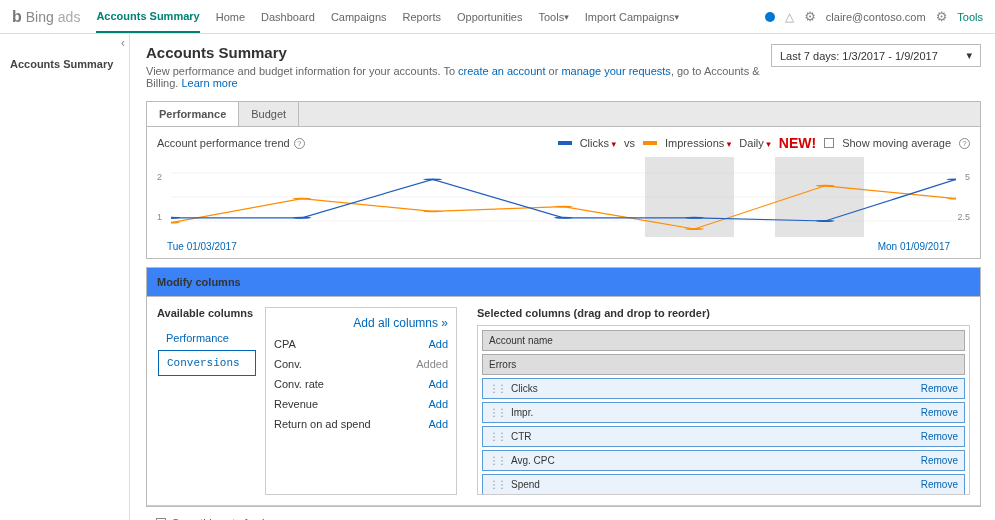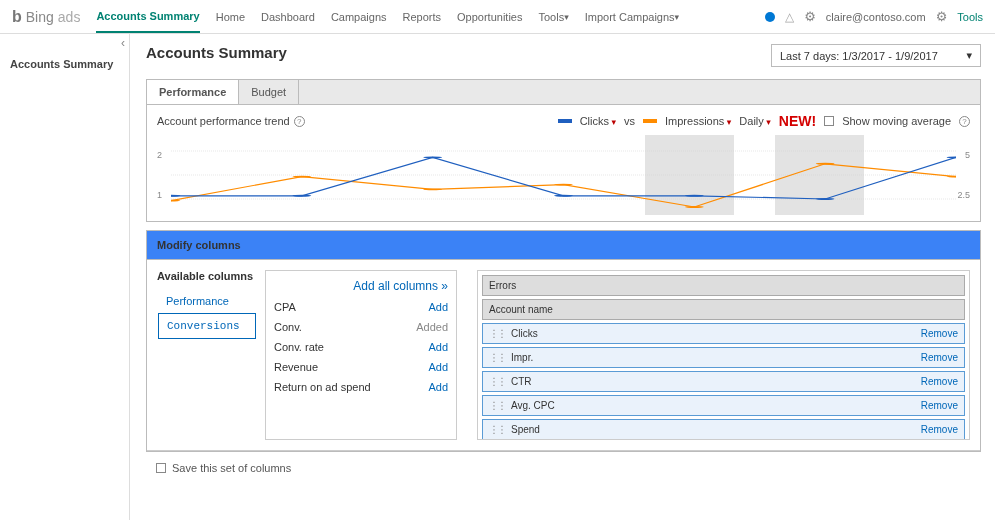--- a/index.html
+++ b/index.html
@@ -124,20 +124,23 @@
     <div class="sidebar-collapse">‹</div>
     <div id="sidebar-items">
         <div class="side-item active">Accounts Summary</div>
       </div>
   </div>
 
   <div class="main">
     <div class="page-head-row">
       <div class="page-head-left">
         <div class="page-title">Accounts Summary</div>
+        <div class="page-desc">
+          <span>View performance and budget information for your accounts. To </span><a href="#">create an account</a><span> or </span><a href="#">manage your requests</a><span>, go to Accounts &amp; Billing. </span><a href="#">Learn more</a>
+        </div>
       </div>
       <div class="date-picker">
         <span>Last 7 days: 1/3/2017 - 1/9/2017</span>
         <span>▾</span>
       </div>
     </div>
 
     <div class="tab-row" id="tabs">
         <div class="tab active">Performance</div>
         <div class="tab">Budget</div>
@@ -186,20 +189,24 @@
             <polyline points="0,76 16.666666666666664,76 33.33333333333333,28 50,76 66.66666666666666,76 83.33333333333334,80 100,28" fill="none" stroke="#1f5fbf" stroke-width="1.2" vector-effect="non-scaling-stroke"></polyline>
             <circle cx="0" cy="76" r="1.2" fill="#1f5fbf" vector-effect="non-scaling-stroke"></circle>
             <circle cx="16.666666666666664" cy="76" r="1.2" fill="#1f5fbf" vector-effect="non-scaling-stroke"></circle>
             <circle cx="33.33333333333333" cy="28" r="1.2" fill="#1f5fbf" vector-effect="non-scaling-stroke"></circle>
             <circle cx="50" cy="76" r="1.2" fill="#1f5fbf" vector-effect="non-scaling-stroke"></circle>
             <circle cx="66.66666666666666" cy="76" r="1.2" fill="#1f5fbf" vector-effect="non-scaling-stroke"></circle>
             <circle cx="83.33333333333334" cy="80" r="1.2" fill="#1f5fbf" vector-effect="non-scaling-stroke"></circle>
             <circle cx="100" cy="28" r="1.2" fill="#1f5fbf" vector-effect="non-scaling-stroke"></circle>
           </svg>
       </div>
+      <div class="chart-x">
+        <span>Tue 01/03/2017</span>
+        <span>Mon 01/09/2017</span>
+      </div>
     </div>
 
     <div class="modcol">
       <div class="modcol-head">Modify columns</div>
       <div class="modcol-body">
         <div class="modcol-left" style="display:flex; gap:8px;">
           <div style="width:100px;">
             <div class="modcol-label">Available columns</div>
             <div class="cat-list" id="cat-list">
                 <div class="cat-item">Performance</div>
@@ -228,26 +235,27 @@
                   <span class="avail-act">Add</span>
                 </div>
                 <div class="avail-row">
                   <span>Return on ad spend</span>
                   <span class="avail-act">Add</span>
                 </div>
               </div>
           </div>
         </div>
         <div class="sel-wrap">
+          <div class="modcol-label">Selected columns (drag and drop to reorder)</div>
           <div class="sel-list-box" id="sel-list">
               <div class="sel-row lock">
+                <span class="sel-name">Account name</span>
+              </div>
+              <div class="sel-row lock">
                 <span class="sel-name">Errors</span>
-              </div>
-              <div class="sel-row lock">
-                <span class="sel-name">Account name</span>
               </div>
               <div class="sel-row">
                 <span class="drag-dots">⋮⋮</span>
                 <span class="sel-name">Clicks</span>
                 <span class="sel-remove">Remove</span>
               </div>
               <div class="sel-row">
                 <span class="drag-dots">⋮⋮</span>
                 <span class="sel-name">Impr.</span>
                 <span class="sel-remove">Remove</span>

